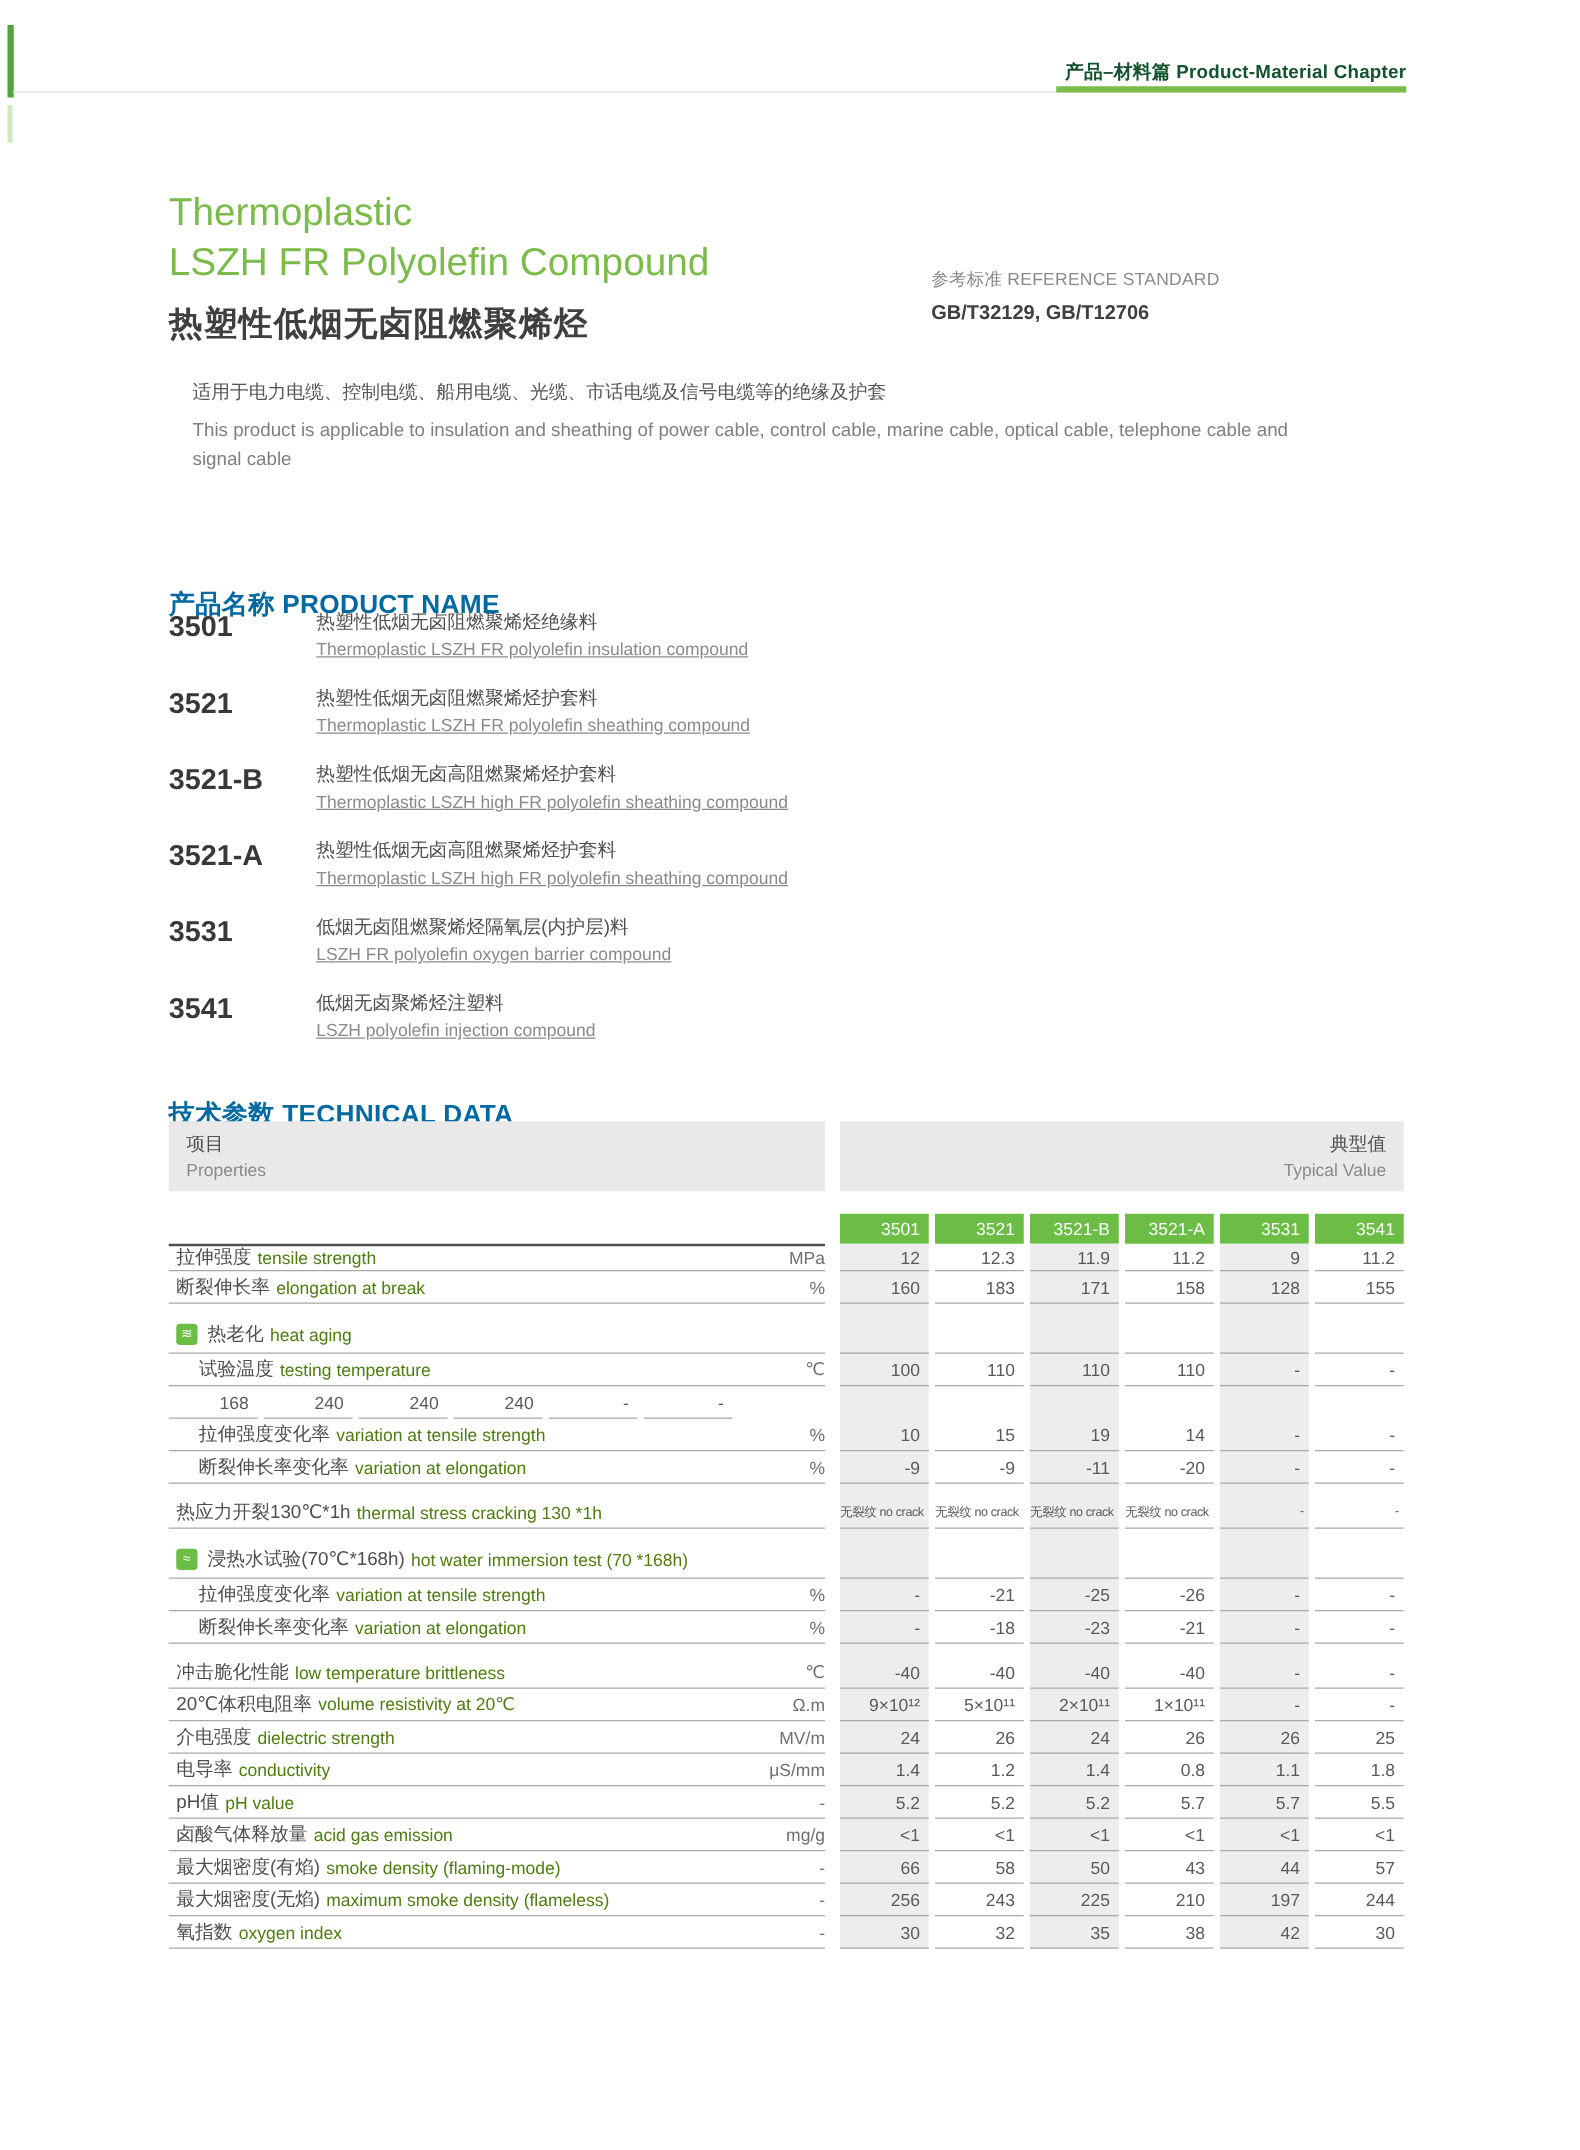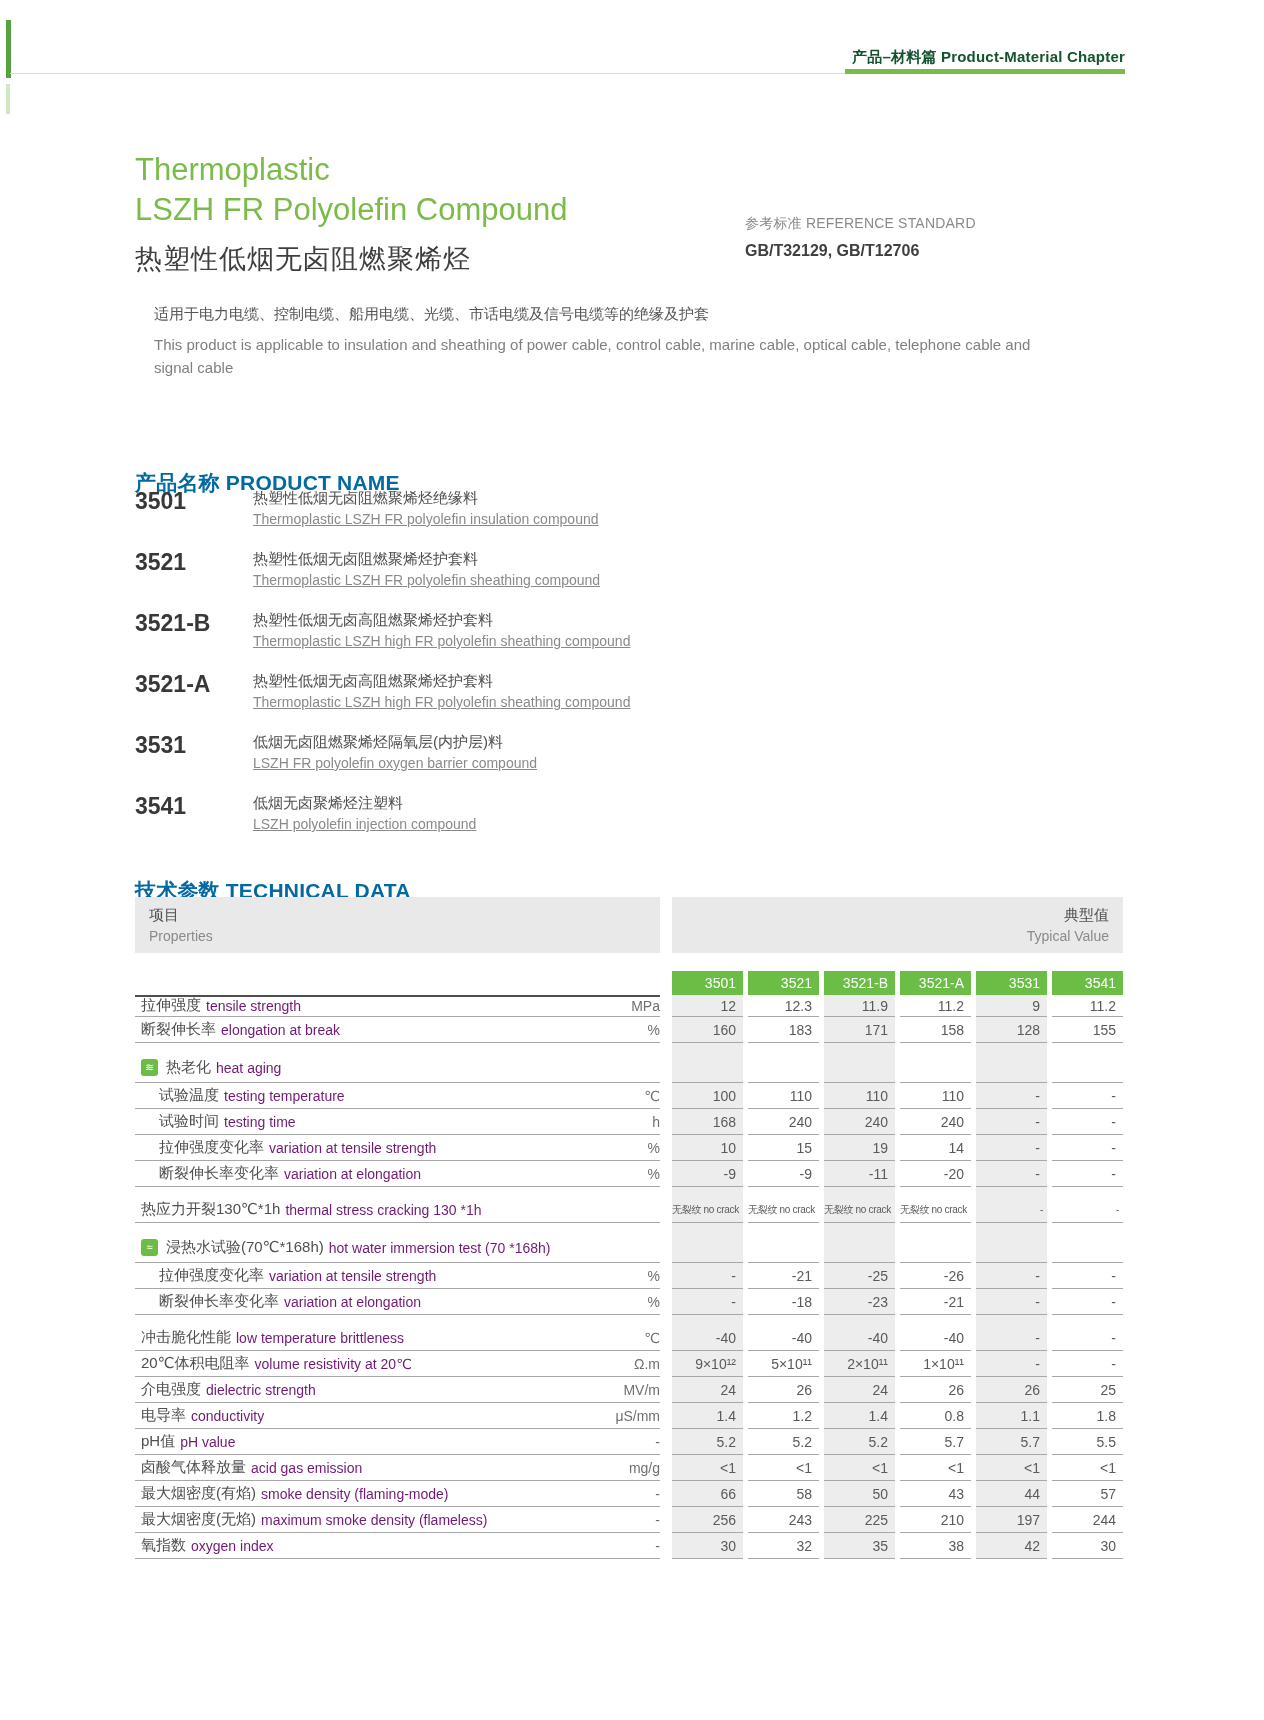--- a/index.html
+++ b/index.html
@@ -13,21 +13,21 @@
 
   
   .page-header { position:absolute; top:48px; left:26px; right:139px; text-align:right;
                  color:#14532d; font-size:15px; font-weight:bold; letter-spacing:.2px; }
   .header-rule { position:absolute; top:73px; left:10px; width:1115px; height:1px; background:#dcdcdc; }
   .header-accent { position:absolute; top:69px; left:845px; width:280px; height:5px; background:#7bbb4a; }
 
   
   .title-block { position:absolute; left:135px; top:150px; }
   .title-en { color:#7bbb4a; font-size:31px; line-height:40px; font-weight:normal; }
-  .title-zh { color:#3f3f3f; font-size:27px; font-weight:normal; margin-top:11px; letter-spacing:1px; }
+  .title-zh { color:#3f3f3f; font-size:27px; font-weight:bold; margin-top:11px; letter-spacing:1px; }
 
   
   .ref-block { position:absolute; left:745px; top:215px; }
   .ref-label { color:#8a8a8a; font-size:14px; letter-spacing:.2px; }
   .ref-value { color:#3f3f3f; font-size:16px; font-weight:bold; margin-top:9px; }
 
   
   .desc-block { position:absolute; left:154px; top:305px; width:888px; }
   .desc-zh { color:#555; font-size:15px; line-height:18px; }
   .desc-en { color:#7f7f7f; font-size:15px; line-height:23px; margin-top:10px; }
@@ -65,21 +65,21 @@
 
   .trow { position:relative; display:flex; align-items:center; height:26px; }
   .trow.first { height:22px; }
   .trow.section { height:30px; }
   .trow.spacer { height:10px; }
   .trow-label { width:525px; margin-right:12px; height:100%; display:flex; align-items:center;
                 justify-content:space-between; border-bottom:1px solid #a8a8a8; padding-left:6px; }
   .trow-label.indent { padding-left:24px; }
   .lt { display:flex; align-items:center; white-space:nowrap; }
   .lt .zh { font-size:15px; color:#4f4f4f; }
-  .lt .en { font-size:14px; color:#701a75; margin-left:5px;text-align:right; }
+  .lt .en { font-size:14px; color:#4d7c0f; margin-left:5px;text-align:right; }
   .unit { font-size:14px; color:#6f6f6f; }
   .tcell { width:71px; margin-right:5px; height:100%; border-bottom:1px solid #a8a8a8;
            display:flex; align-items:center; justify-content:flex-end; padding-right:7px;
            font-size:14px; color:#5a5a5a; white-space:nowrap; }
   .tcell:last-child { margin-right:0; }
   .trow.small .tcell { font-size:10px; padding-right:4px; letter-spacing:-.3px; }
   .sec-icon { display:inline-flex; width:17px; height:17px; background:#6cbd45; color:#fff; border-radius:3px;
               align-items:center; justify-content:center; font-size:11px; line-height:1; margin-right:8px; }
 </style>
 </head>
@@ -241,27 +241,20 @@
             <span class="unit">℃</span>
           </div>
           <div class="tcell">100</div>
           <div class="tcell">110</div>
           <div class="tcell">110</div>
           <div class="tcell">110</div>
           <div class="tcell">-</div>
           <div class="tcell">-</div>
         </div>
         <div class="trow data">
-          <div class="trow-label indent">
-            <span class="lt">
-              <span class="zh">试验时间</span>
-              <span class="en">testing time</span>
-            </span>
-            <span class="unit">h</span>
-          </div>
           <div class="tcell">168</div>
           <div class="tcell">240</div>
           <div class="tcell">240</div>
           <div class="tcell">240</div>
           <div class="tcell">-</div>
           <div class="tcell">-</div>
         </div>
         <div class="trow data">
           <div class="trow-label indent">
             <span class="lt">

